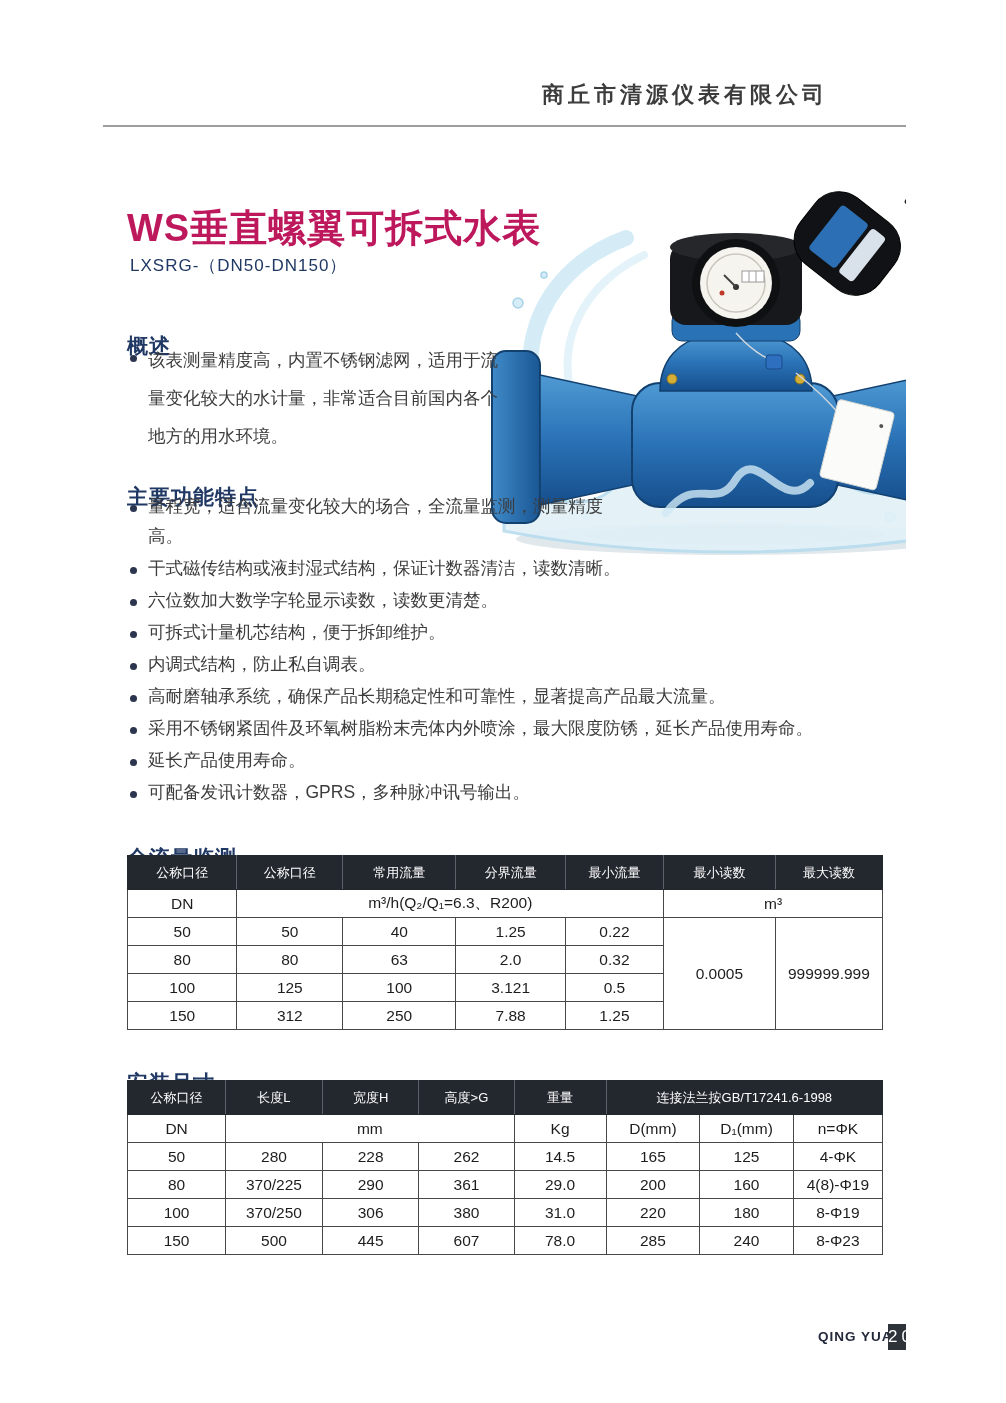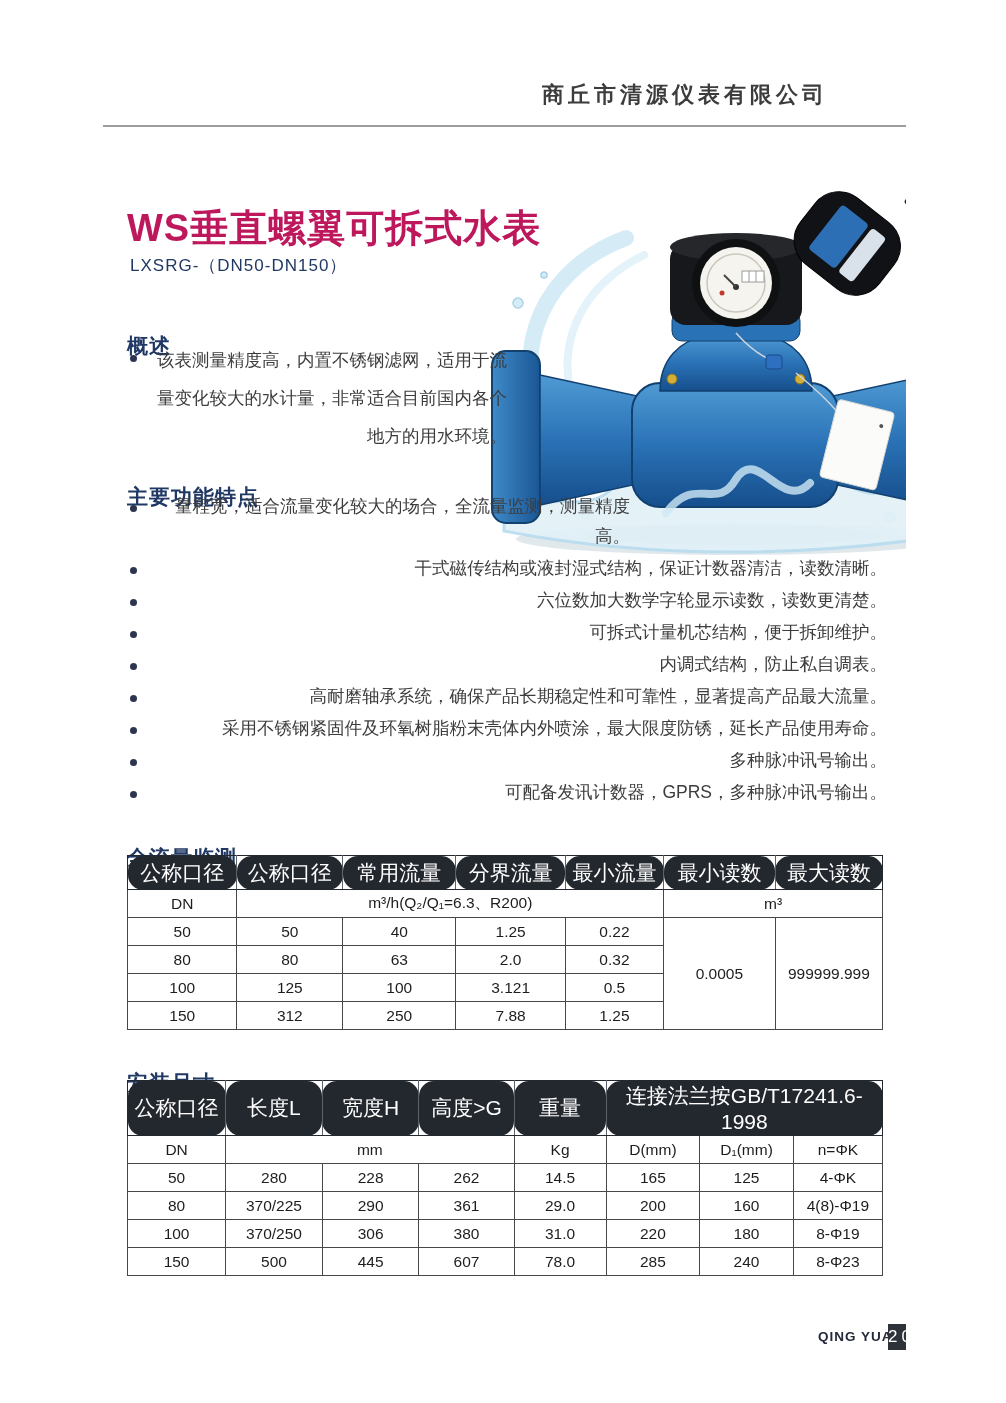--- a/index.html
+++ b/index.html
@@ -30,21 +30,21 @@
 
   .section-heading {
     position:absolute; left:127px;
     font-size:21px; font-weight:bold; color:#1f3864; letter-spacing:1px;margin-top:20px;
   }
   #overview-heading { top:312px; }
   #features-heading { top:463px; }
   #tech-heading     { top:824px; }
   #install-heading  { top:1049px; }
 
-  ul.bullets { list-style:none; margin:0; padding:0;text-align:right; }
+  ul.bullets { list-style:none; margin:0; padding:0; }
   ul.bullets li {
     position:relative; padding-left:21px;
     font-size:17.5px; color:#3c3c3c;
   }
   ul.bullets li::before {
     content:""; position:absolute; left:3px; top:14px;
     width:7px; height:7px; border-radius:50%; background:#2c3550;
   }
 
   .overview-list { position:absolute; top:341px; left:127px; width:380px; }
@@ -57,23 +57,23 @@
   
   .spec-table {
     position:absolute; left:127px; width:756px;
     border-collapse:collapse; table-layout:fixed;
     font-size:15.5px; color:#1d1d1d;
   }
   .tech-table    { top:855px; }
   .install-table { top:1080px; }
   .spec-table th {
     background:#23272e; color:#ffffff; font-weight:normal;
-    height:31px; font-size:21px;
+    height:31px; font-size:13px;
     border-top:1px solid #23272e; border-bottom:1px solid #23272e;
-    border-left:1px solid #5c626b; border-right:1px solid #5c626b;border-radius:15px;
+    border-left:1px solid #5c626b; border-right:1px solid #5c626b;
   }
   .spec-table th:first-child { border-left:1px solid #23272e; }
   .spec-table th:last-child  { border-right:1px solid #23272e; }
   .spec-table td {
     border:1px solid #474747; text-align:center; height:25px;
     background:#ffffff;
   }
 
   
   .footer-brand {
@@ -194,21 +194,21 @@
 
   <div class="section-heading" id="features-heading">主要功能特点</div>
   <ul class="bullets features-list">
     <li>量程宽，适合流量变化较大的场合，全流量监测，测量精度高。</li>
     <li>干式磁传结构或液封湿式结构，保证计数器清洁，读数清晰。</li>
     <li>六位数加大数学字轮显示读数，读数更清楚。</li>
     <li>可拆式计量机芯结构，便于拆卸维护。</li>
     <li>内调式结构，防止私自调表。</li>
     <li>高耐磨轴承系统，确保产品长期稳定性和可靠性，显著提高产品最大流量。</li>
     <li>采用不锈钢紧固件及环氧树脂粉末壳体内外喷涂，最大限度防锈，延长产品使用寿命。</li>
-    <li>多种脉冲讯号输出。</li>
+    <li>延长产品使用寿命。</li>
     <li>可配备发讯计数器，GPRS，多种脉冲讯号输出。</li>
   </ul>
 
   <div class="section-heading" id="tech-heading">全流量监测</div>
   <table class="spec-table tech-table">
     <colgroup>
       <col style="width:14.5%">
         <col style="width:14%">
         <col style="width:15%">
         <col style="width:14.5%">

